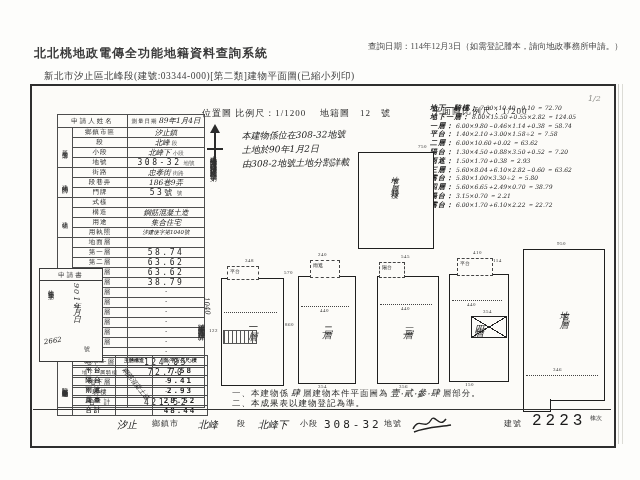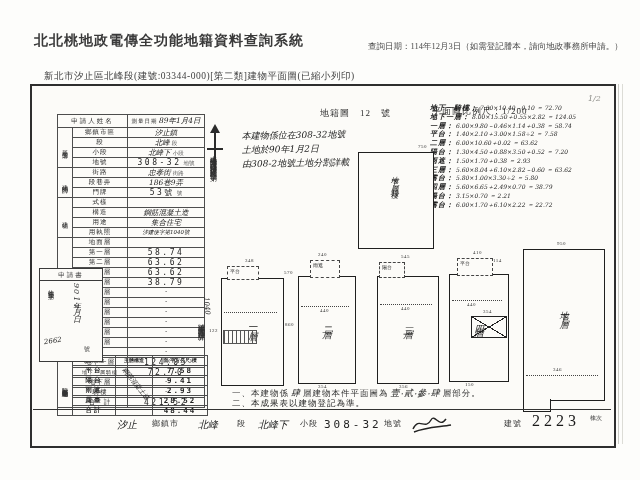--- a/index.html
+++ b/index.html
@@ -3,21 +3,21 @@
 <meta charset="utf-8">
 <style>
   html,body{margin:0;padding:0;background:#ffffff;}
   #page{position:relative;width:640px;height:480px;background:#fdfdfb;overflow:hidden;
         font-family:"Liberation Serif",serif;color:#2b2b2b;}
   .abs{position:absolute;}
   .printed{font-family:"Liberation Serif",serif;color:#333;}
   .hw{font-family:"DejaVu Serif",serif;font-style:italic;color:#1c1c1c;}
   .typed{font-family:"DejaVu Sans Mono",monospace;letter-spacing:2px;color:#222;}
   
-  #sys-title{left:34px;top:32px;font-size:14px;font-weight:bold;letter-spacing:1px;color:#3a3a3a;}
+  #sys-title{left:34px;top:45px;font-size:12px;font-weight:bold;letter-spacing:1px;color:#3a3a3a;}
   #query-date{left:368px;top:41px;font-size:8.5px;color:#4a4a4a;}
   #sys-sub{left:44px;top:70px;font-size:9.5px;color:#3e3e3e;letter-spacing:.5px;}
   
   #doc{left:30px;top:84px;width:582px;height:360px;border:2px solid #2e2e2e;background:#fcfbf8;}
   #scan-line1{left:618px;top:84px;width:1px;height:360px;background:#c9c9c4;}
   #scan-line2{left:622px;top:84px;width:1px;height:360px;background:#dcdcd6;}
   #doc-title{left:0;top:3px;width:582px;text-align:center;font-size:17px;font-weight:bold;
              letter-spacing:3px;color:#171717;}
   #page-mark{left:556px;top:8px;font-size:8px;color:#8a8a85;font-style:italic;}
   .subhdr{font-size:9px;color:#2f2f2f;letter-spacing:1px;}
@@ -68,37 +68,38 @@
   .plabel{position:absolute;writing-mode:vertical-rl;font-size:9px;letter-spacing:3px;}
   .dim{position:absolute;font-size:5px;color:#333;letter-spacing:.5px;}
   
   #note1,#note2{font-size:8.5px;letter-spacing:1px;color:#262626;white-space:nowrap;}
   #note1 .hw,#note2 .hw{font-size:9px;margin:0 2px;}
   
   #footer-divider{left:1px;top:323px;width:578px;border-top:1.5px solid #333;}
   .ft-p{font-size:8px;letter-spacing:1px;color:#333;}
   .ft-hw{font-size:10px;}
   .ft-typed{font-size:11px;letter-spacing:3px;}
-  #building-no{font-size:16px;letter-spacing:4px;color:#1a1a1a;font-family:Liberation Serif, serif;}
+  #building-no{font-size:16px;letter-spacing:4px;color:#1a1a1a;font-family:Liberation Mono, monospace;}
 </style>
 </head>
 <body>
 
 <div id="page">
 
   <div class="abs" id="sys-title">北北桃地政電傳全功能地籍資料查詢系統</div>
   <div class="abs" id="query-date">查詢日期：114年12月3日（如需登記謄本，請向地政事務所申請。）</div>
   <div class="abs" id="sys-sub">新北市汐止區北峰段(建號:03344-000)[第二類]建物平面圖(已縮小列印)</div>
 
   <div class="abs" id="scan-line1"></div>
   <div class="abs" id="scan-line2"></div>
 
   <div class="abs" id="doc">
     <div class="abs hw" id="page-mark">1/2</div>
 
+    <div class="abs subhdr" style="left:170px;top:21px;">位置圖 比例尺：1/1200</div>
     <div class="abs subhdr" style="left:288px;top:21px;">地籍圖　12　號</div>
     <div class="abs subhdr" style="left:400px;top:19px;">平面圖比例尺：1/200</div>
 
     <table class="abs" id="survey">
       <tbody id="survey-head">
         <tr>
           <td colspan="2" style="width:66px;height:12px;font-size:6.5px;letter-spacing:2px;">申請人姓名</td>
           <td style="width:74px;height:12px;">
             <span style="font-size:5.5px;letter-spacing:1px;">測量日期</span>
             <span class="hw" style="font-size:7.5px;">89年1月4日</span>

